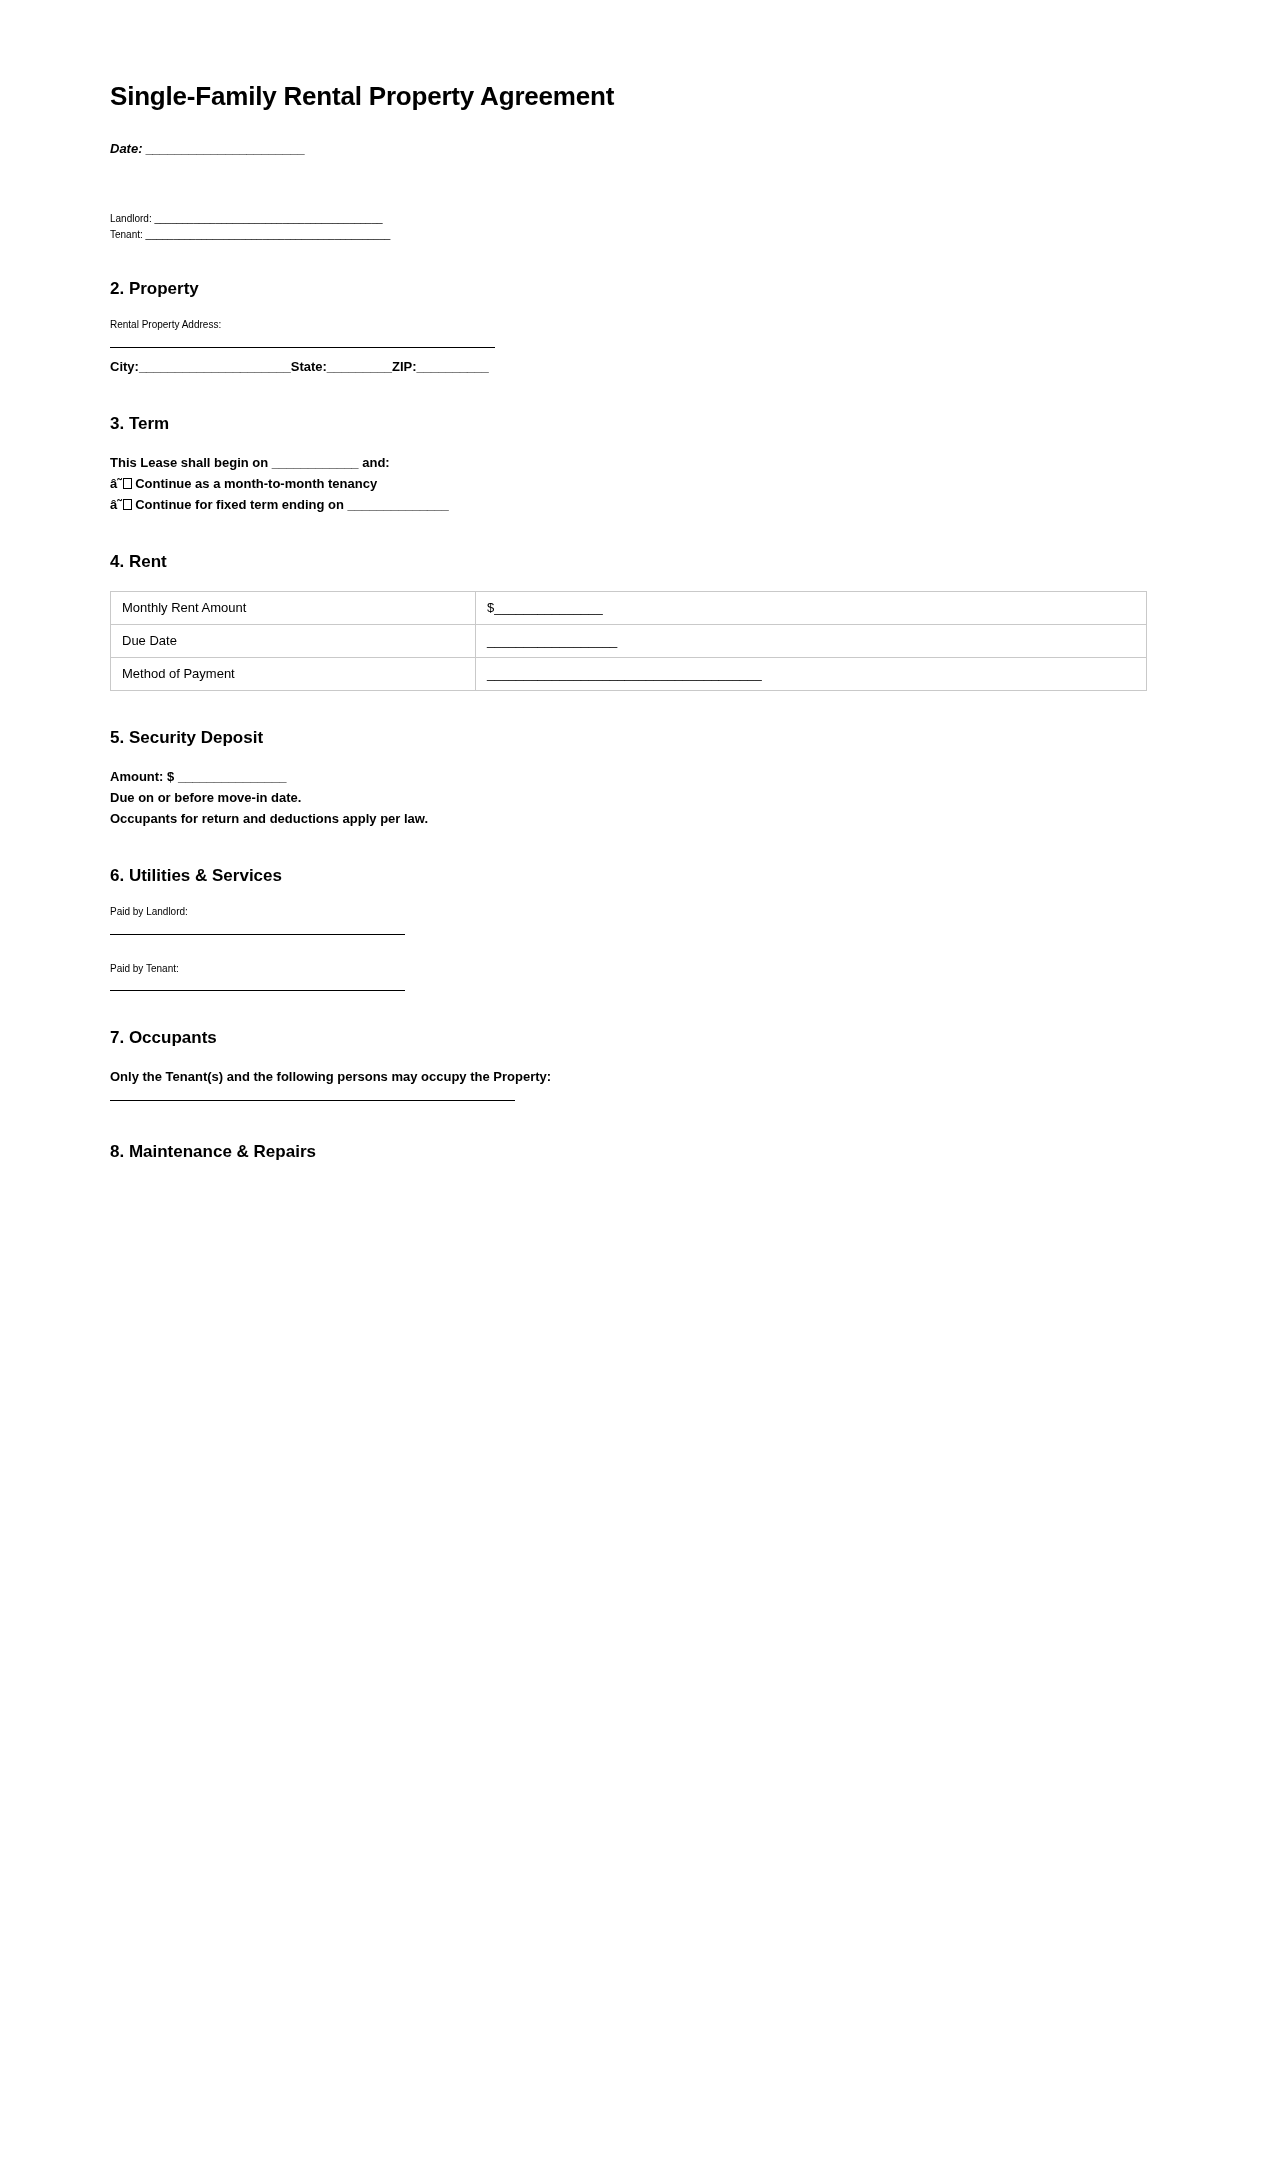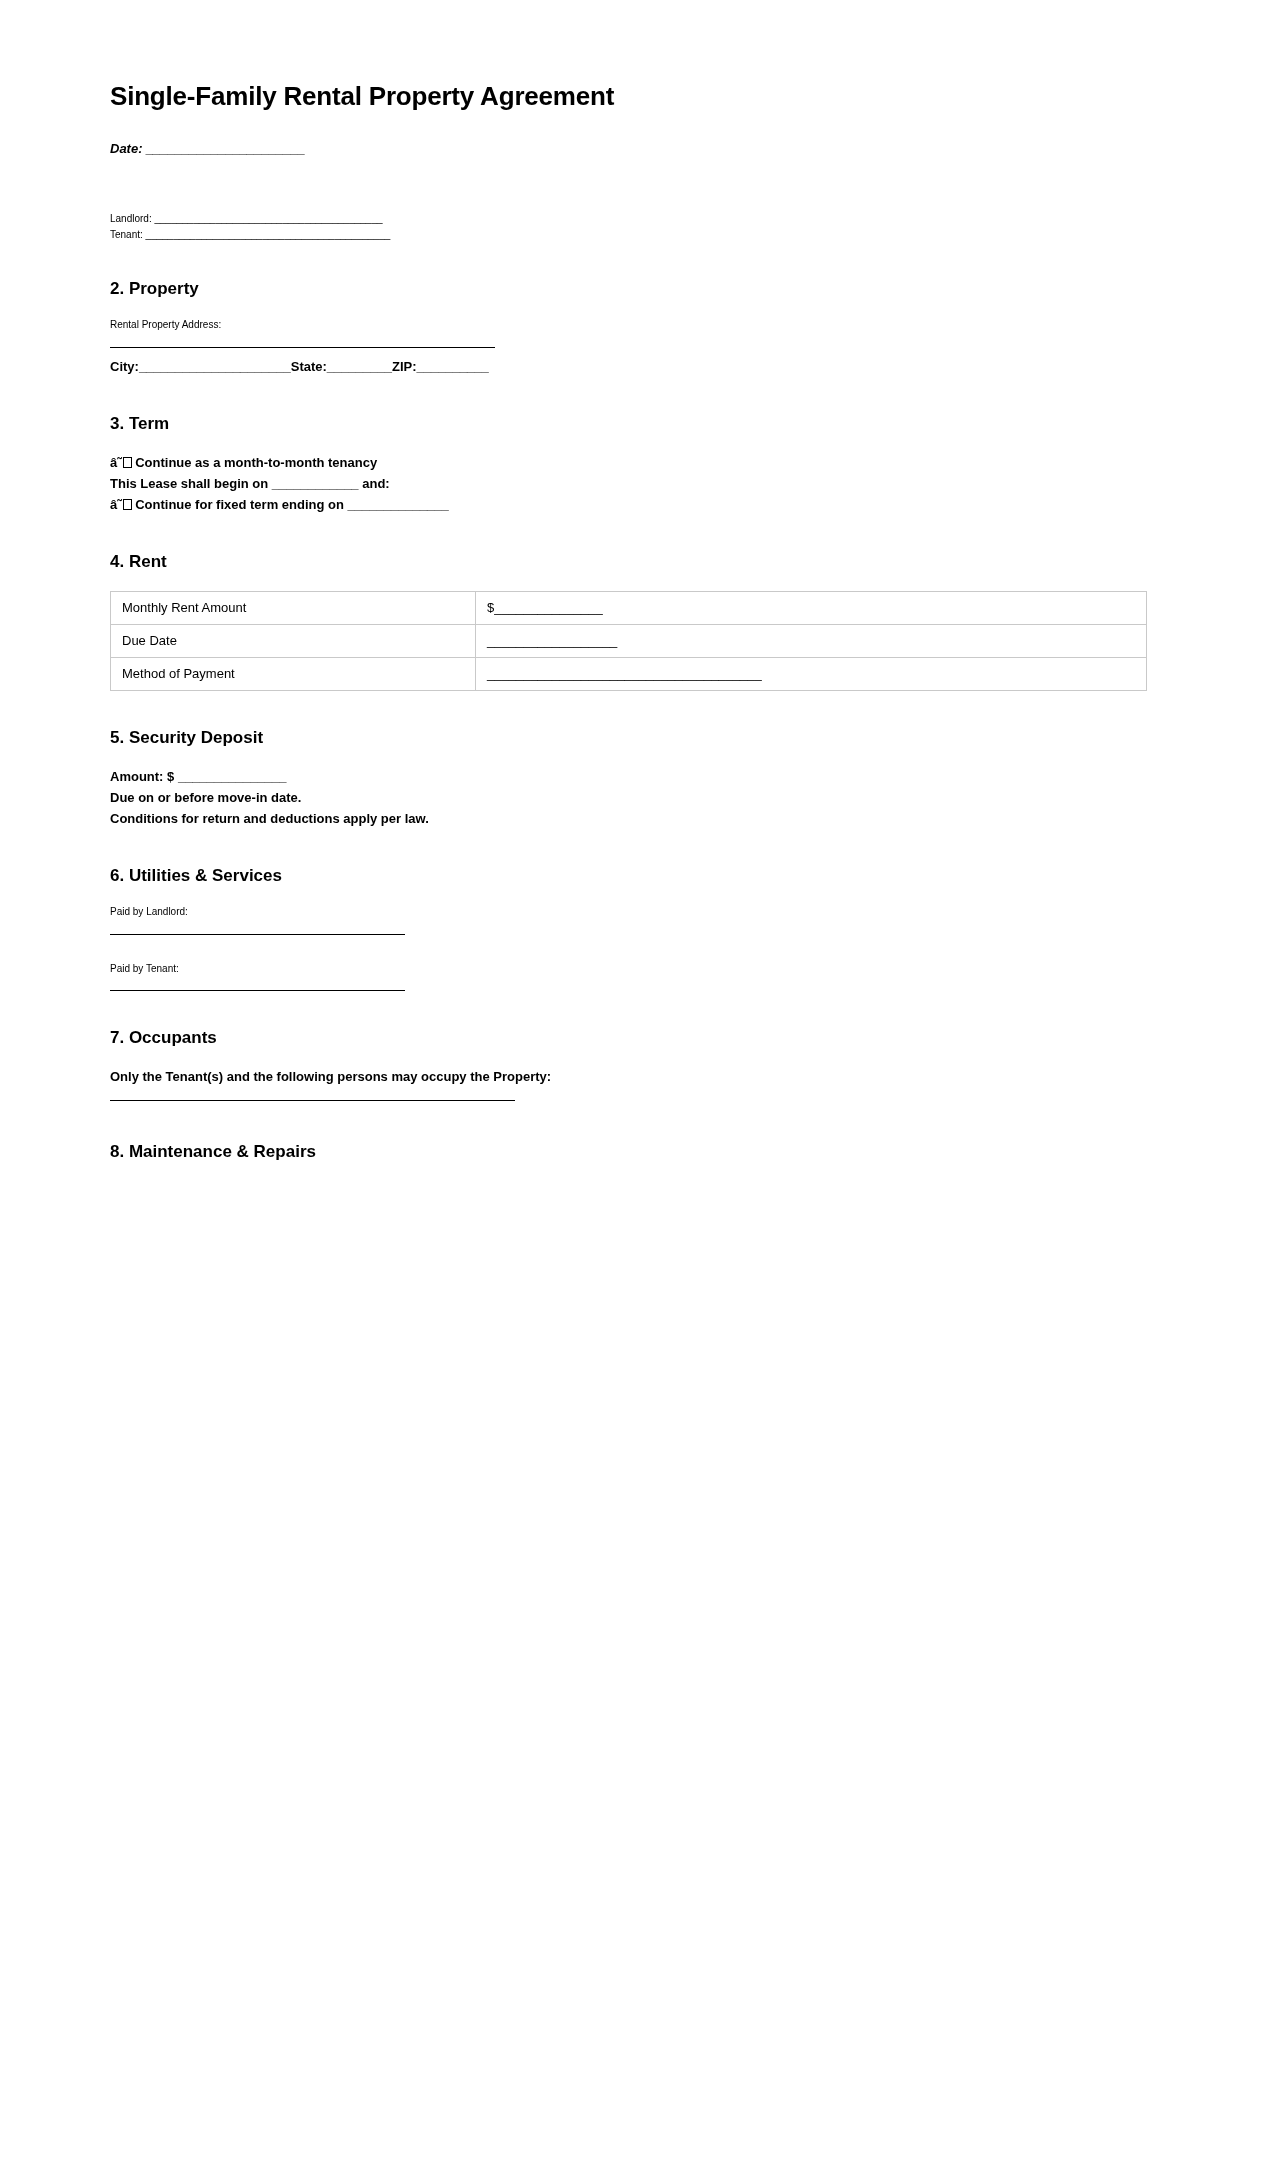--- a/index.html
+++ b/index.html
@@ -140,28 +140,28 @@
   <div class="gap-8"></div>
   <div class="norm-line">
     <span>City:</span><span class="mono-fill">_____________________</span><span>State:</span><span class="mono-fill">_________</span><span>ZIP:</span><span class="mono-fill">__________</span>
   </div>
 
   <div class="sp-before-h"></div>
   <h2 class="sec-h">3. Term</h2>
   <div class="after-h"></div>
 
   <div class="norm-line">
+    <span>This Lease shall begin on</span>
+    <span class="mono-fill">____________</span>
+    <span>and:</span>
+  </div>
+  <div class="norm-line">
     <span class="checkbox-glyph">â˜</span><span class="tofu"></span>
     <span>Continue as a</span>
     <b>month-to-month tenancy</b>
-  </div>
-  <div class="norm-line">
-    <span>This Lease shall begin on</span>
-    <span class="mono-fill">____________</span>
-    <span>and:</span>
   </div>
   <div class="norm-line">
     <span class="checkbox-glyph">â˜</span><span class="tofu"></span>
     <span>Continue for</span>
     <b>fixed term</b>
     <span>ending on</span>
     <span class="mono-fill">______________</span>
   </div>
 
   <div class="sp-before-h"></div>
@@ -186,21 +186,21 @@
 
   <div class="sp-before-h"></div>
   <h2 class="sec-h">5. Security Deposit</h2>
   <div class="after-h"></div>
 
   <div class="norm-line">
     <span>Amount: $</span>
     <span class="mono-fill">_______________</span>
   </div>
   <div class="norm-line">Due on or before move-in date.</div>
-  <div class="norm-line">Conditions for return and deductions apply per law.</div>
+  <div class="norm-line">Occupants for return and deductions apply per law.</div>
 
   <div class="sp-before-h"></div>
   <h2 class="sec-h">6. Utilities &amp; Services</h2>
   <div class="after-h"></div>
 
   <div class="bold-line">Paid by Landlord:</div>
   <hr class="rule rule-util">
   <div class="gap-26"></div>
   <div class="bold-line">Paid by Tenant:</div>
   <hr class="rule rule-util">

